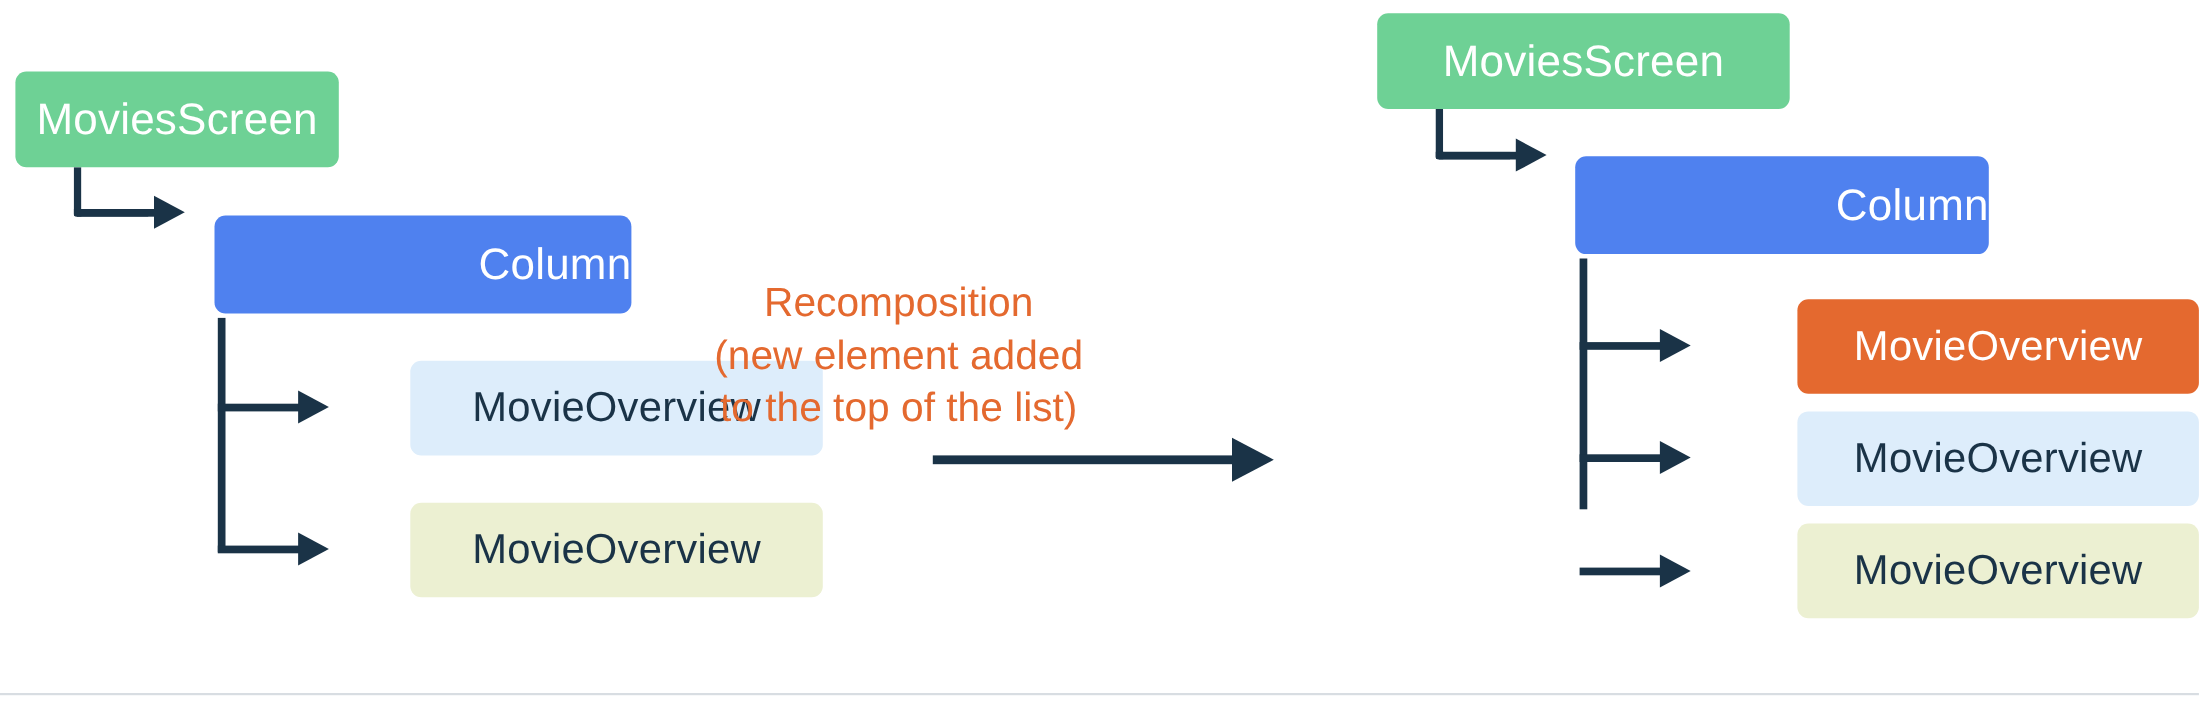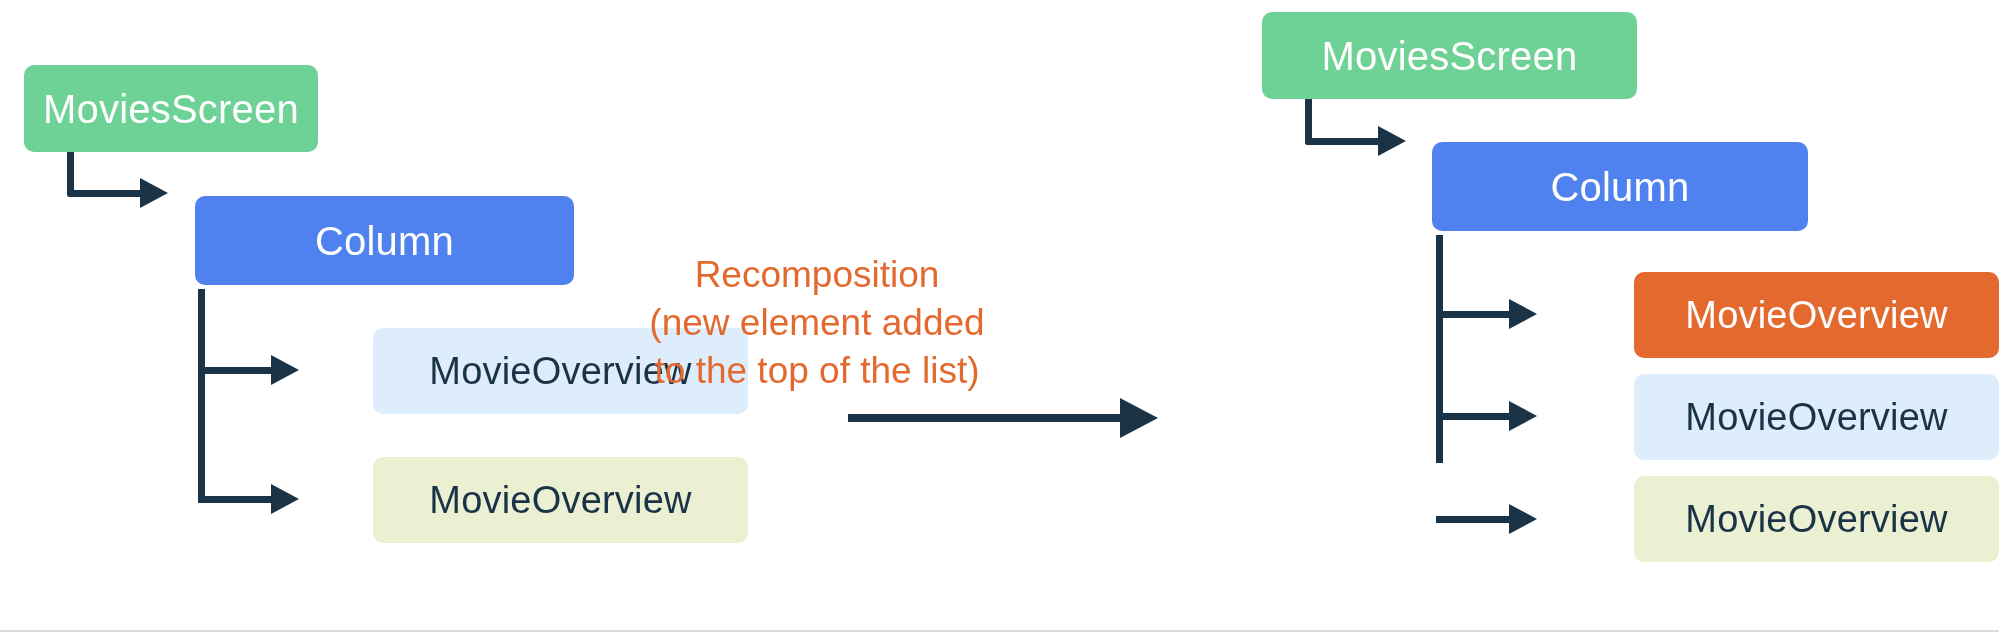--- a/index.html
+++ b/index.html
@@ -22,22 +22,22 @@
     box-sizing:border-box;
     white-space:nowrap;
     letter-spacing:.2px;
   }
   .node .label{
     display:block;
     line-height:1;
     font-weight:400;
   }
 
-  .n-screen{ background:#6ed195; color:#ffffff; font-size:40px;margin-left:10px; }
-  .n-column{ background:#4f81ef; color:#ffffff; font-size:40px; }
+  .n-screen{ background:#6ed195; color:#ffffff; font-size:40px; }
+  .n-column{ background:#4f81ef; color:#ffffff; font-size:40px;justify-content:flex-end; }
   .n-item-blue{ background:#ddedfb; color:#1a3347; font-size:38px; }
   .n-item-yellow{ background:#ecf0d2; color:#1a3347; font-size:38px; }
   .n-item-orange{ background:#e4692f; color:#ffffff; font-size:38px; }
 
   
   .conn{position:absolute;}
   .vline{position:absolute;background:#1a3347;width:7px;}
   .hline{position:absolute;background:#1a3347;height:7px;}
   .arrowhead{
     position:absolute;

